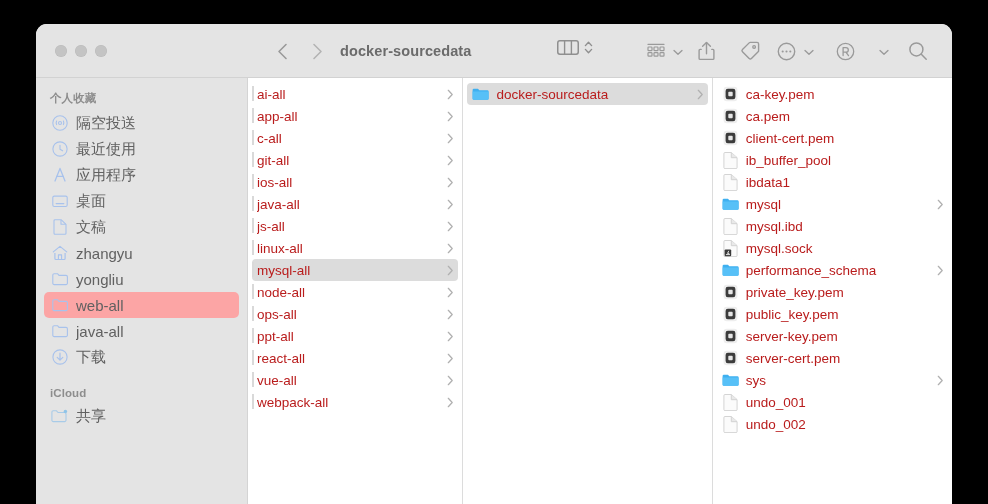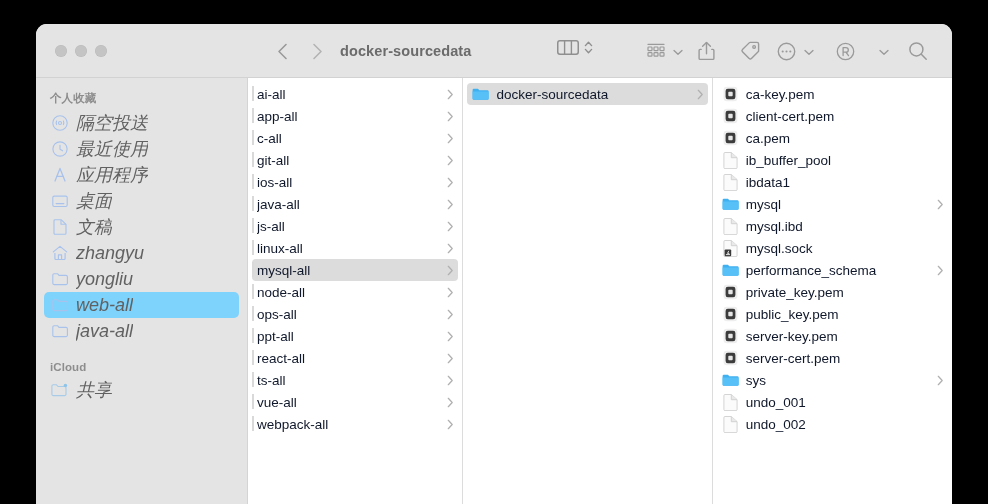--- a/index.html
+++ b/index.html
@@ -131,38 +131,37 @@
   }
   .sb-item {
     display: flex;
     align-items: center;
     height: 26px;
     margin: 0 8px;
     padding-left: 6px;
     border-radius: 5px;
     box-sizing: border-box;
   }
-  .sb-item.selected { background: #7dd3fc; }
+  .sb-item.selected { background: #fca5a5; }
   .sb-ico {
     width: 19px;
     height: 18px;
     flex: 0 0 19px;
     margin-right: 7px;
     display: flex;
     align-items: center;
     justify-content: center;
     color: #9cb7e8;
   }
   .sb-ico svg { display: block; }
   .sb-label {
-    font-size: 18px;
+    font-size: 15px;
     color: #616161;
     white-space: nowrap;
     overflow: hidden;
-    font-style: italic;
   }
   .sb-gap { height: 12px; }
 
   
   #columns {
     position: absolute;
     left: 212px; top: 0; right: 0; bottom: 0;
     display: flex;
     background: #ffffff;
   }
@@ -197,21 +196,21 @@
     margin-right: 7px;
     display: flex;
     align-items: center;
     justify-content: center;
   }
   .row-ico svg { display: block; }
   .row-ico.blank { margin-right: 0; width: 0; flex: 0 0 0; }
 
   .row-label {
     font-size: 13.5px;
-    color: #0f172a;
+    color: #b91c1c;
     white-space: nowrap;
     overflow: hidden;
     text-overflow: ellipsis;
     flex: 1 1 auto;
   }
   .row-chev {
     flex: 0 0 auto;
     color: #b0b0b0;
     display: flex;
     align-items: center;
@@ -416,20 +415,29 @@
           <span class="sb-label">web-all</span>
         </div>
         <div class="sb-item">
           <span class="sb-ico">
             <svg width="16" height="14" viewBox="0 0 16 14" fill="none">
       <path d="M0.8 3.1a1.4 1.4 0 0 1 1.4-1.4h3.3l1.5 1.7h7a1.4 1.4 0 0 1 1.4 1.4v6.4a1.4 1.4 0 0 1-1.4 1.4H2.2a1.4 1.4 0 0 1-1.4-1.4z" stroke="#a8c2ec" stroke-width="1.1" stroke-linejoin="round"></path>
     </svg>
           </span>
           <span class="sb-label">java-all</span>
         </div>
+        <div class="sb-item">
+          <span class="sb-ico">
+            <svg width="16" height="16" viewBox="0 0 16 16" fill="none">
+      <circle cx="8" cy="8" r="7.1" stroke="#a8c2ec" stroke-width="1.1"></circle>
+      <path d="M8 4.2v7M5.2 8.4L8 11.2l2.8-2.8" stroke="#a8c2ec" stroke-width="1.2" stroke-linecap="round" stroke-linejoin="round"></path>
+    </svg>
+          </span>
+          <span class="sb-label">下载</span>
+        </div>
         <div class="sb-gap"></div>
         <div class="sb-section">iCloud</div>
         <div class="sb-item">
           <span class="sb-ico">
             <svg width="17" height="14" viewBox="0 0 17 14" fill="none">
       <path d="M0.9 3.2a1.4 1.4 0 0 1 1.4-1.4h3.2l1.5 1.7h6.6a1.4 1.4 0 0 1 1.4 1.4v6.3a1.4 1.4 0 0 1-1.4 1.4H2.3a1.4 1.4 0 0 1-1.4-1.4z" stroke="#a8cbe8" stroke-width="1.1" stroke-linejoin="round"></path>
       <circle cx="14.4" cy="2.5" r="1.75" fill="#8fc4e8"></circle>
     </svg>
           </span>
           <span class="sb-label">共享</span>
@@ -555,30 +563,20 @@
             <span class="row-chev">
               <svg width="7" height="11" viewBox="0 0 7 11" fill="none">
     <path d="M1.3 1.3L5.2 5.5L1.3 9.7" stroke="currentColor" stroke-width="1.25" stroke-linecap="round" stroke-linejoin="round"></path>
   </svg>
             </span>
           </div>
           <div class="row">
             <span class="col-tick" style="top: 3px;"></span>
             <span class="row-ico blank"></span>
             <span class="row-label">react-all</span>
-            <span class="row-chev">
-              <svg width="7" height="11" viewBox="0 0 7 11" fill="none">
-    <path d="M1.3 1.3L5.2 5.5L1.3 9.7" stroke="currentColor" stroke-width="1.25" stroke-linecap="round" stroke-linejoin="round"></path>
-  </svg>
-            </span>
-          </div>
-          <div class="row">
-            <span class="col-tick" style="top: 3px;"></span>
-            <span class="row-ico blank"></span>
-            <span class="row-label">ts-all</span>
             <span class="row-chev">
               <svg width="7" height="11" viewBox="0 0 7 11" fill="none">
     <path d="M1.3 1.3L5.2 5.5L1.3 9.7" stroke="currentColor" stroke-width="1.25" stroke-linecap="round" stroke-linejoin="round"></path>
   </svg>
             </span>
           </div>
           <div class="row">
             <span class="col-tick" style="top: 3px;"></span>
             <span class="row-ico blank"></span>
             <span class="row-label">vue-all</span>
@@ -627,31 +625,31 @@
             <span class="row-label">ca-key.pem</span>
           </div>
           <div class="row">
             <span class="row-ico">
               <svg width="15" height="16" viewBox="0 0 15 16" fill="none">
       <rect x="0.6" y="0.8" width="13.8" height="14.4" rx="3" fill="#eeeeee"></rect>
       <rect x="2.6" y="2.7" width="9.8" height="10.6" rx="2.2" fill="#3c3c3c"></rect>
       <rect x="5.3" y="5.8" width="4.4" height="4.4" rx="0.9" fill="#e6e6e6"></rect>
     </svg>
             </span>
-            <span class="row-label">client-cert.pem</span>
+            <span class="row-label">ca.pem</span>
           </div>
           <div class="row">
             <span class="row-ico">
               <svg width="15" height="16" viewBox="0 0 15 16" fill="none">
       <rect x="0.6" y="0.8" width="13.8" height="14.4" rx="3" fill="#eeeeee"></rect>
       <rect x="2.6" y="2.7" width="9.8" height="10.6" rx="2.2" fill="#3c3c3c"></rect>
       <rect x="5.3" y="5.8" width="4.4" height="4.4" rx="0.9" fill="#e6e6e6"></rect>
     </svg>
             </span>
-            <span class="row-label">ca.pem</span>
+            <span class="row-label">client-cert.pem</span>
           </div>
           <div class="row">
             <span class="row-ico">
               <svg width="15" height="17" viewBox="0 0 15 17" fill="none">
       <path d="M0.9 1.6A1.1 1.1 0 0 1 2 0.5h6.3L14.1 5.6v9.9a1.1 1.1 0 0 1-1.1 1.1H2a1.1 1.1 0 0 1-1.1-1.1z" fill="#fbfbfb" stroke="#cfcfcf" stroke-width="0.9" stroke-linejoin="round"></path>
       <path d="M8.3 0.6v5.1h5.7" fill="#e9e9e9" stroke="#cfcfcf" stroke-width="0.9" stroke-linejoin="round"></path>
     </svg>
             </span>
             <span class="row-label">ib_buffer_pool</span>
           </div>

